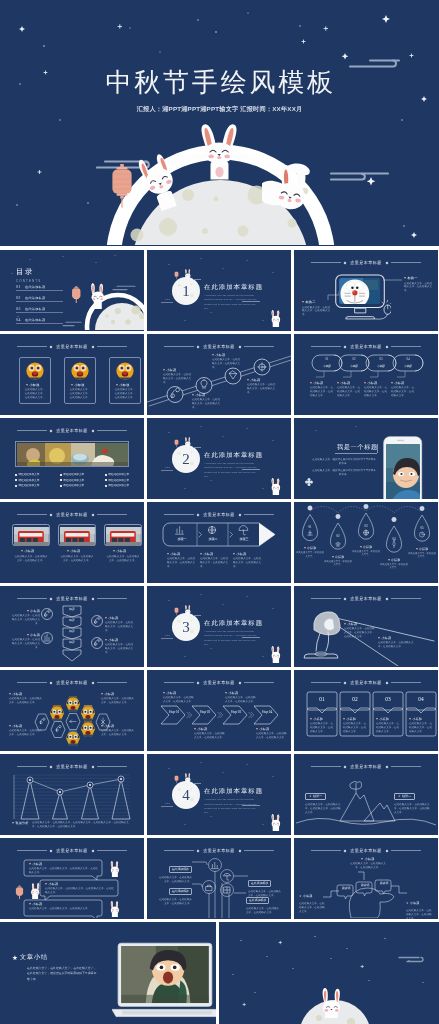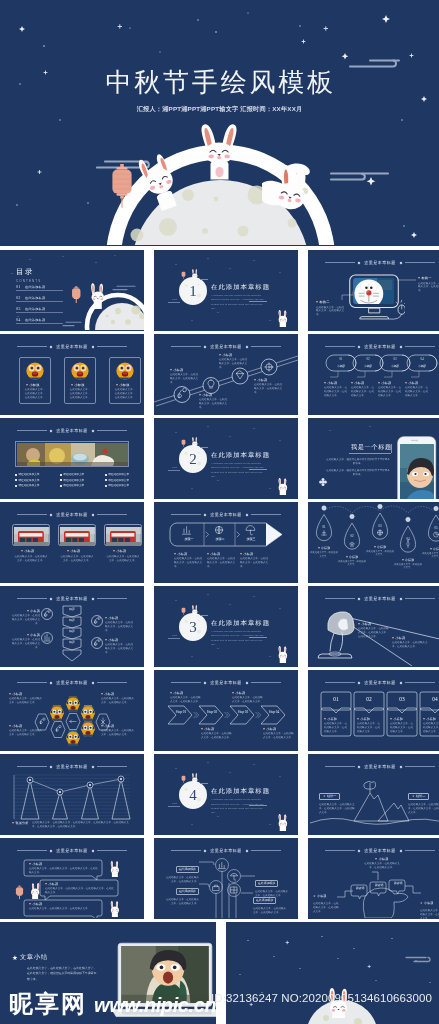--- a/index.html
+++ b/index.html
@@ -12,21 +12,21 @@
 .hero-title{position:absolute;left:0;top:70px;width:439px;text-align:center;
    color:#f2f3f5;font-size:26px;line-height:26px;letter-spacing:2.8px;
    text-indent:2.3px;font-family:"Liberation Serif",serif;font-weight:400;}
 .hero-sub{position:absolute;left:0;top:105px;width:439px;text-align:center;
    color:#d7dde8;font-size:6.2px;letter-spacing:.2px;font-weight:700;}
 
 
 
 .grid{position:absolute;left:0;top:250px;width:439px;}
 .row{display:flex;margin-bottom:3.05px;height:81px;}
-.row>.slide{margin-right:10px;}
+.row>.slide{margin-right:3px;}
 .row>.slide:last-child{margin-right:0;}
 .slide{position:relative;width:144px;height:81px;background:#1f3863;overflow:hidden;flex:0 0 auto;}
 .row.last{height:104px;margin-bottom:0;}
 .row.last .slide{height:104px;}
 .slide.wA{width:216px;}
 .slide.wB{width:220px;}
 
 
 .sec-head{position:absolute;left:17px;top:10px;width:110px;display:flex;align-items:center;}
 .sec-head .ln{flex:1;height:.8px;background:#7d8cab;}
@@ -1875,19 +1875,14 @@
       <path d="M11.4 19.2 q1.7 -1.9 3.4 0" fill="none" stroke="#3c3b46" stroke-width=".7" stroke-linecap="round"></path>
       <path d="M19 19.2 q1.7 -1.9 3.4 0" fill="none" stroke="#3c3b46" stroke-width=".7" stroke-linecap="round"></path>
       <ellipse cx="11.4" cy="22.4" rx="1.8" ry="1.3" fill="#f2b1ba"></ellipse>
       <ellipse cx="21.8" cy="22.4" rx="1.8" ry="1.3" fill="#f2b1ba"></ellipse>
       <path d="M15.4 21 h2.2 l-1.1 1.2 z" fill="#3c3b46"></path>
     </svg>
   </div>
 </div>
 </div>
 
-<div class="wm">
-  <span class="wm-logo">昵享网</span>
-  <span class="wm-url">www.nipic.cn</span>
-  <span class="wm-id">ID:32136247  NO:20200905134610663000</span>
+
 </div>
 
-</div>
-
 </body></html>

